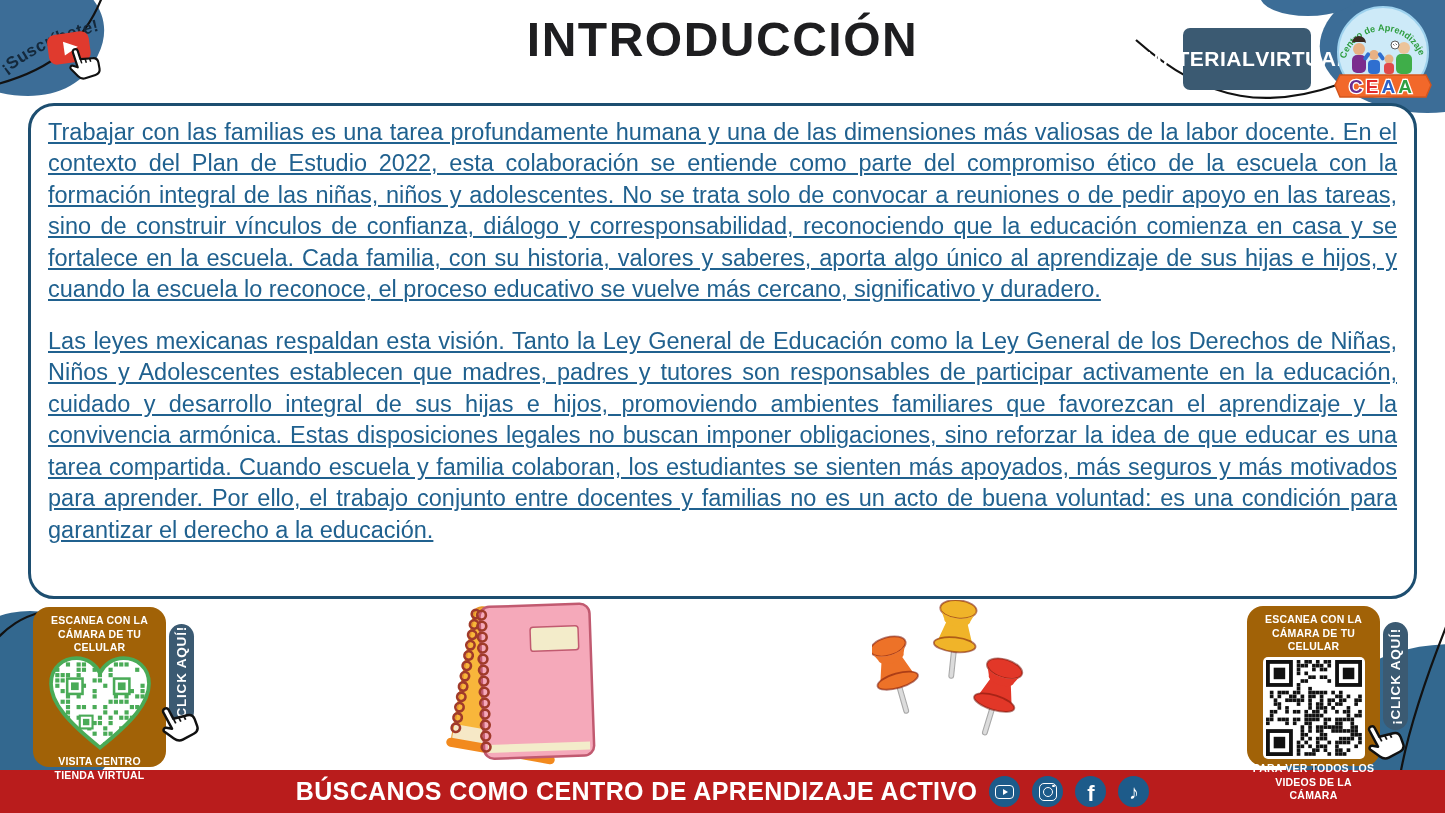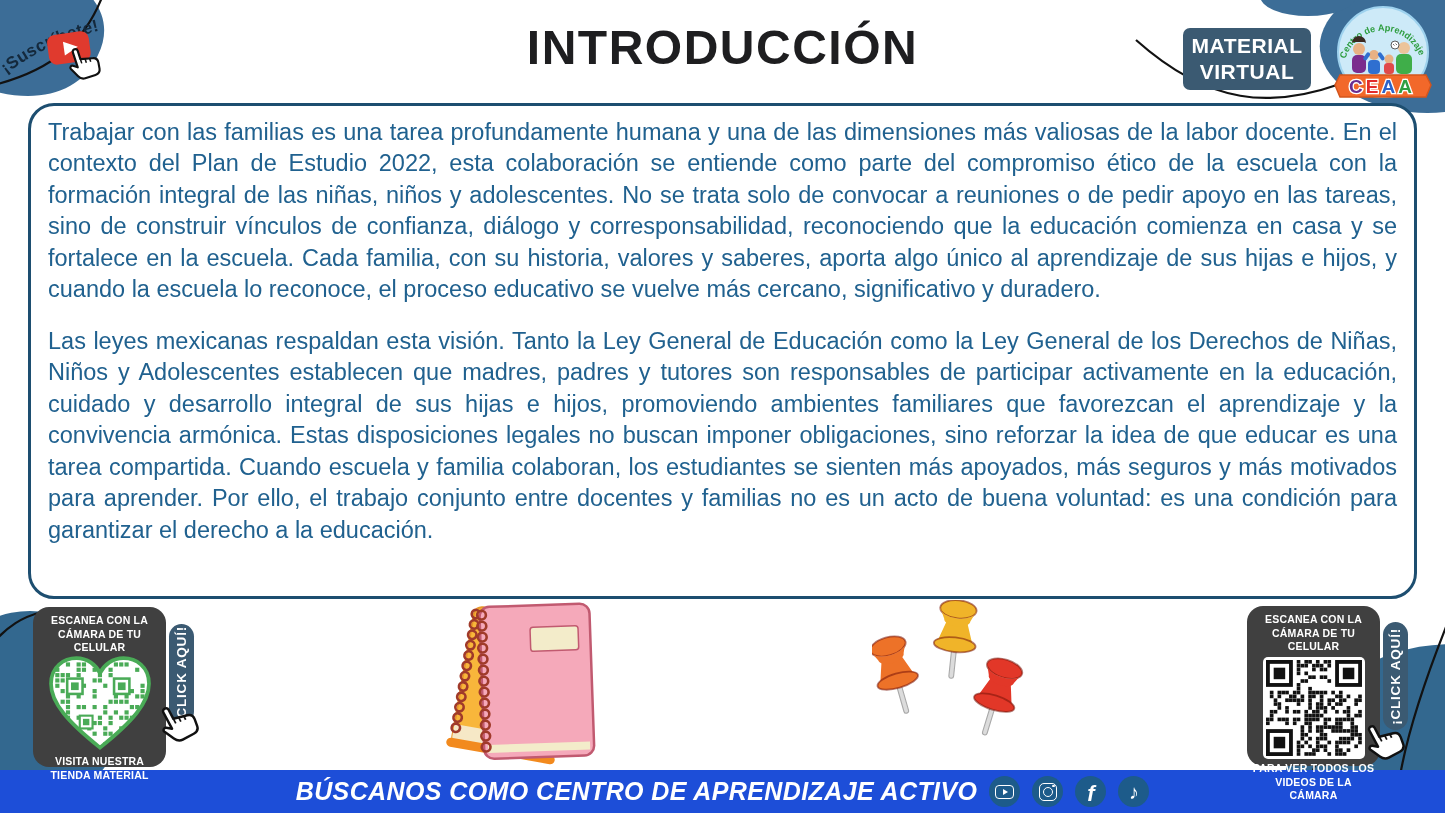--- a/index.html
+++ b/index.html
@@ -1,56 +1,56 @@
 <!DOCTYPE html>
 <html><head>
 <meta charset="utf-8">
 <style>
   html,body{margin:0;padding:0;background:#e8e8e8;}
   .slide{position:relative;width:1445px;height:813px;background:#ffffff;overflow:hidden;
          font-family:"Liberation Sans",sans-serif;}
   .decor{position:absolute;left:0;top:0;z-index:1;pointer-events:none;}
   
-  .page-title{position:absolute;left:0;right:0;top:20px;z-index:2;text-align:center;
+  .page-title{position:absolute;left:0;right:0;top:12px;z-index:2;text-align:center;
               font-size:48px;font-weight:800;letter-spacing:1.5px;color:#1e1e20;}
   
   .badge{position:absolute;left:1183px;top:28px;width:128px;height:62px;background:#3b5a72;
-         border-radius:7px;z-index:3;display:flex;flex-direction:column;align-items:center;
+         border-radius:7px;z-index:3;display:flex;flex-direction:row;align-items:center;
          justify-content:center;color:#fff;font-weight:800;font-size:21px;line-height:1.22;
          letter-spacing:.5px;}
   
   .logo{position:absolute;left:1332px;top:5px;width:102px;height:98px;z-index:3;}
   
   .panel{position:absolute;left:28px;top:103px;width:1389px;height:496px;box-sizing:border-box;
          border:3.5px solid #1d4e70;border-radius:26px;background:#fff;z-index:2;
-         padding:11px 17px;color:#20618f;font-size:23.5px;line-height:1.34;text-align:justify;}
+         padding:11px 17px;color:#20618f;font-size:23.5px;line-height:1.34;text-align:justify;text-decoration:underline;}
   .panel p{margin:0;}
   .panel p + p{margin-top:20px;}
   
-  .qr-card{position:absolute;width:133px;box-sizing:border-box;background:#404040;border-radius:16px;
+  .qr-card{position:absolute;width:133px;box-sizing:border-box;background:#a16207;border-radius:16px;
            z-index:3;padding:7px 5px;color:#fff;text-align:center;}
   .qr-card .scan{font-size:10.5px;font-weight:800;line-height:1.3;letter-spacing:.2px;}
   .qr-card .caption{font-size:10.5px;font-weight:800;line-height:1.3;letter-spacing:.2px;}
   .qr-card-left{left:33px;top:607px;height:160px;}
   .qr-card-right{left:1247px;top:606px;height:160px;}
   .qr-white{width:102px;height:102px;margin:3px auto;background:#fff;border-radius:5px;
             box-sizing:border-box;padding:3px;}
   .click-tab{position:absolute;width:25px;background:#3b5a72;border-radius:13px;z-index:3;
              display:flex;align-items:center;justify-content:center;}
   .click-tab span{writing-mode:vertical-rl;transform:rotate(180deg);color:#fff;font-weight:800;
                   font-size:13.5px;letter-spacing:.8px;white-space:nowrap;}
   .click-tab-left{left:169px;top:624px;height:100px;}
   .click-tab-right{left:1383px;top:622px;height:108px;}
   .hand{position:absolute;z-index:4;}
   
   .notebook{position:absolute;left:420px;top:596px;z-index:2;}
   .pins{position:absolute;left:872px;top:600px;z-index:2;}
   
-  .footer{position:absolute;left:0;top:770px;width:1445px;height:43px;background:#1d4ed8;z-index:2;
-          display:flex;align-items:center;justify-content:center;gap:12px;font-style:italic;}
+  .footer{position:absolute;left:0;top:770px;width:1445px;height:43px;background:#b91c1c;z-index:2;
+          display:flex;align-items:center;justify-content:center;gap:12px;}
   .footer-text{color:#fff;font-weight:800;font-size:25px;letter-spacing:.4px;}
   .sico{width:31px;height:31px;border-radius:50%;background:#1d5b8a;display:flex;align-items:center;
         justify-content:center;position:relative;}
   .yt-rect{width:17px;height:12px;border:1.8px solid #fff;border-radius:4px;display:flex;
            align-items:center;justify-content:center;}
   .yt-tri{width:0;height:0;border-left:5px solid #fff;border-top:3.5px solid transparent;
           border-bottom:3.5px solid transparent;margin-left:1px;}
   .ig-box{width:16px;height:16px;border:1.8px solid #fff;border-radius:5px;position:relative;}
   .ig-lens{position:absolute;inset:3px;border:1.8px solid #fff;border-radius:50%;}
   .ig-dot{position:absolute;top:1px;right:1px;width:2.6px;height:2.6px;background:#fff;border-radius:50%;}
@@ -259,21 +259,21 @@
           <rect x="20.4" y="22.4" width="12" height="12" fill="#fff"></rect>
           <rect x="22.8" y="24.8" width="7.199999999999999" height="7.199999999999999" fill="#4aab57"></rect>
           <rect x="62" y="20" width="16.8" height="16.8" fill="#4aab57"></rect>
           <rect x="64.4" y="22.4" width="12" height="12" fill="#fff"></rect>
           <rect x="66.8" y="24.8" width="7.199999999999999" height="7.199999999999999" fill="#4aab57"></rect>
           <rect x="30" y="55" width="14" height="14" fill="#4aab57"></rect>
           <rect x="32" y="57" width="10" height="10" fill="#fff"></rect>
           <rect x="34" y="59" width="6" height="6" fill="#4aab57"></rect>
         </g>
     </svg>
-    <div class="caption">VISITA NUESTRA TIENDA MATERIAL</div>
+    <div class="caption">VISITA CENTRO TIENDA VIRTUAL</div>
   </div>
   <div class="click-tab click-tab-left">
     <span>¡CLICK AQUÍ!</span>
   </div>
   <svg class="hand" style="left:157px;top:698px;" width="44" height="44" viewBox="0 0 30 30">
     <use href="#hand" transform="rotate(-28 15 15)"></use>
   </svg>
 
   <svg class="notebook" width="192" height="184" viewBox="0 0 192 184">
     <g transform="rotate(10 95 90)">

